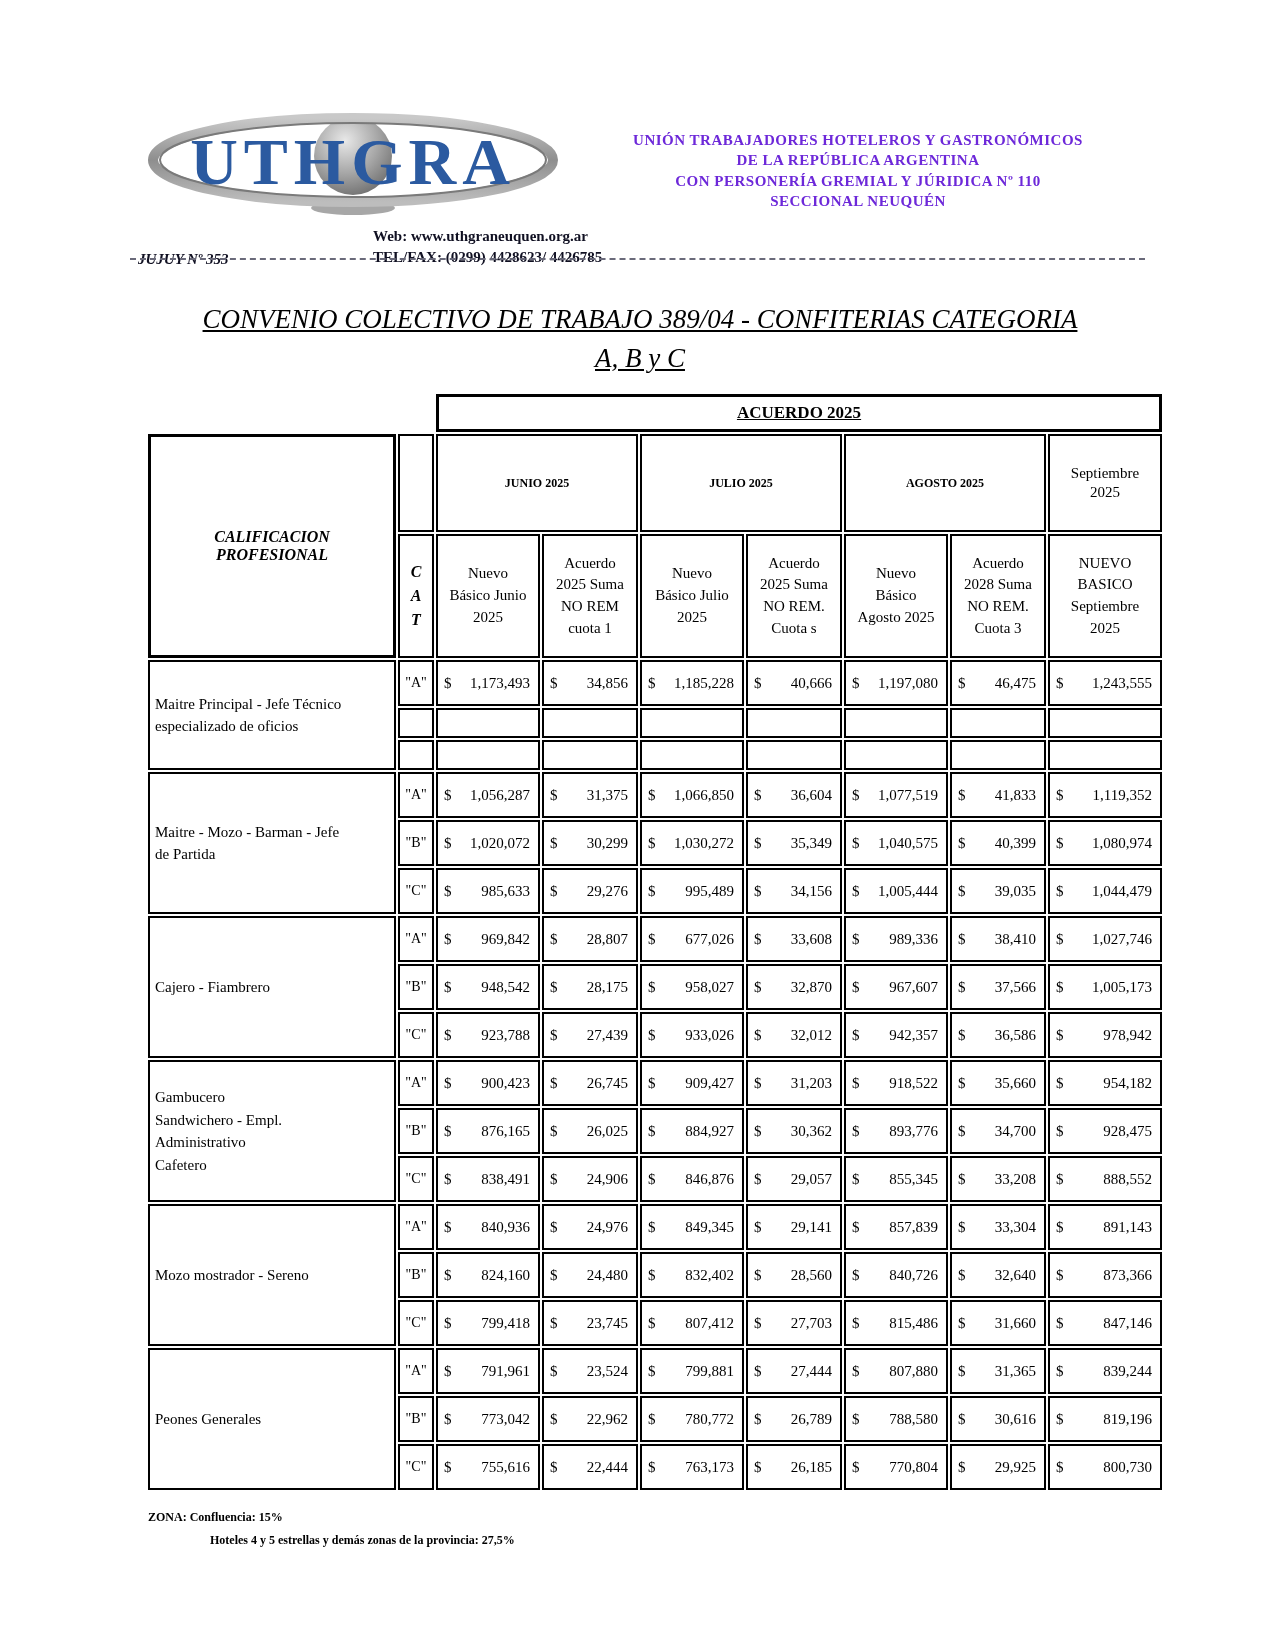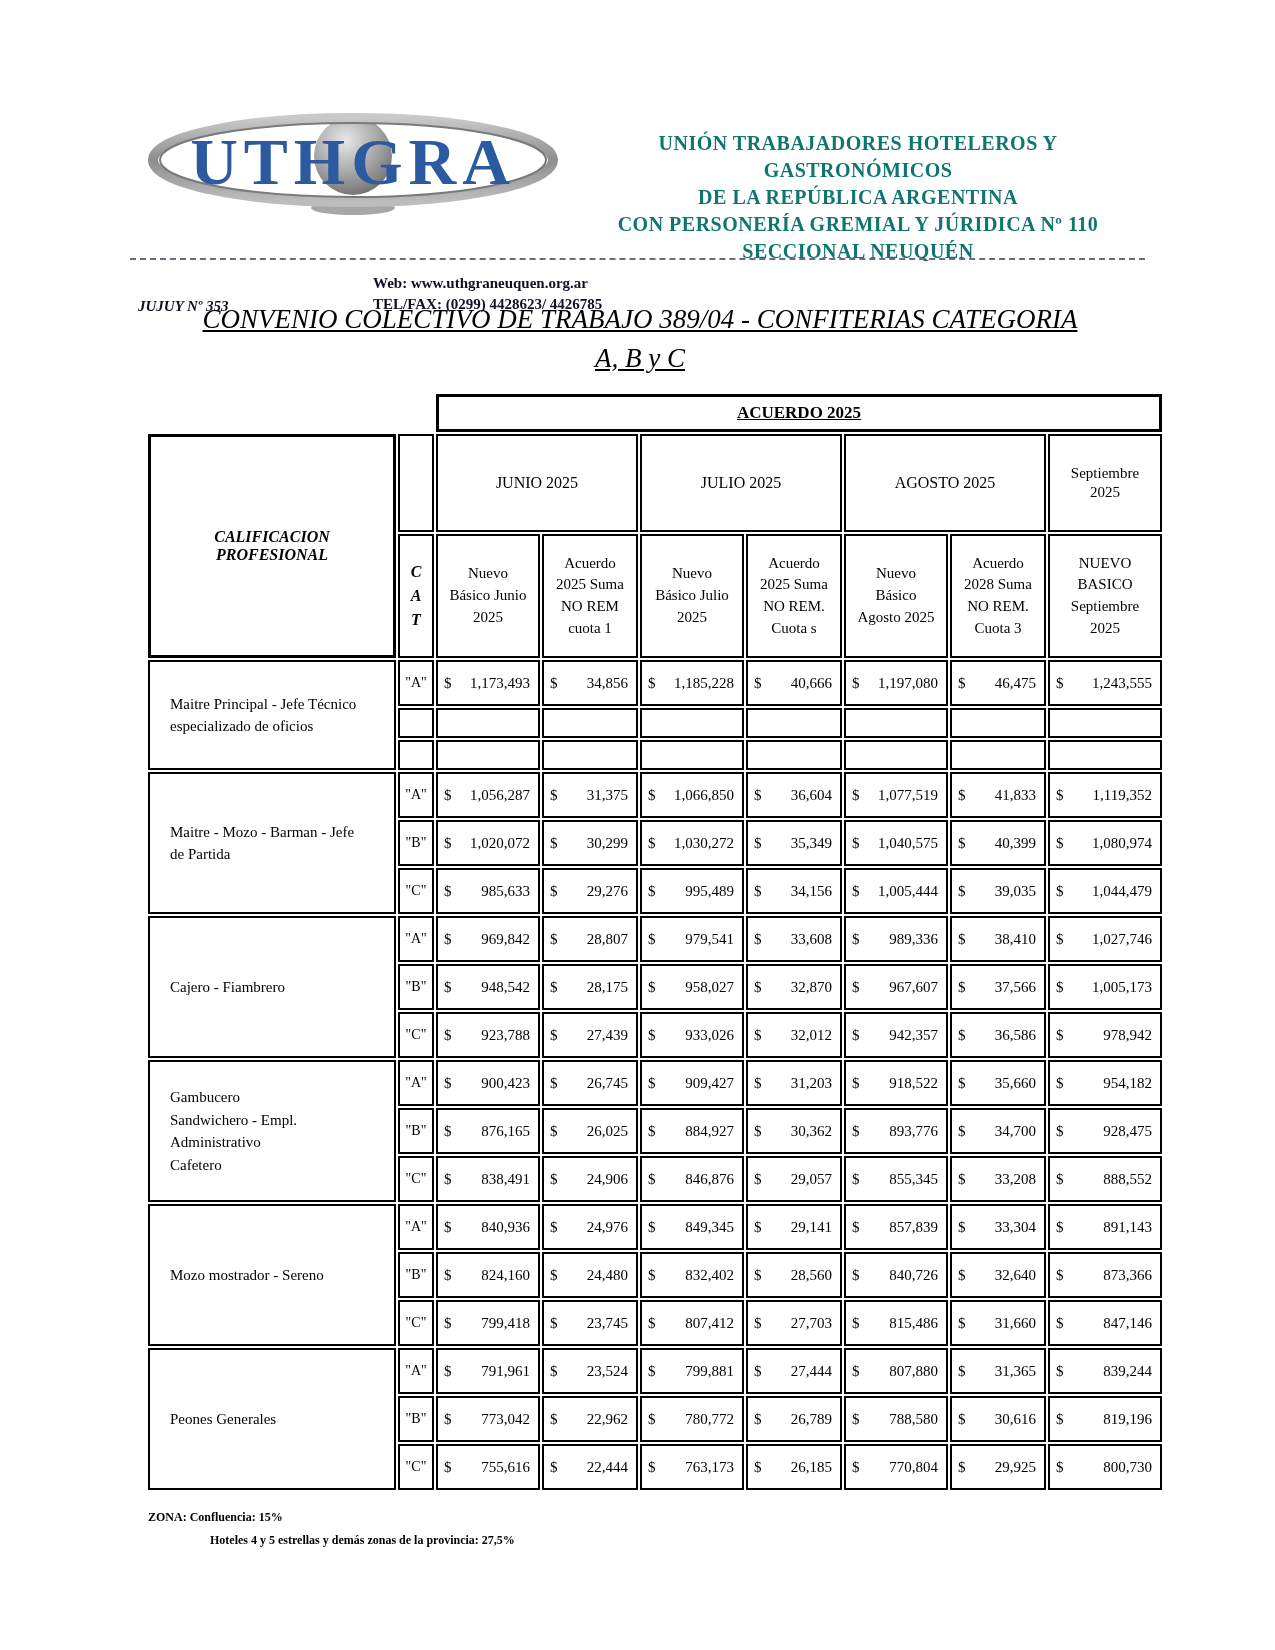--- a/index.html
+++ b/index.html
@@ -7,21 +7,21 @@
     width:1275px;height:1650px;overflow:hidden;position:relative;
     background:#ffffff;color:#000;
     font-family:"Liberation Serif","DejaVu Serif",serif;
   }
   
   .hdr{position:absolute;top:108px;left:138px;width:1000px;}
   .hdr-top{display:flex;align-items:flex-start;}
   .logo-wrap{width:440px;height:110px;position:relative;flex:0 0 auto;}
   .org-block{
     flex:1;text-align:center;margin-top:22px;
-    color:#0f766e;font-weight:bold;font-size:20px;line-height:1.35;
+    color:#6d28d9;font-weight:bold;font-size:15px;line-height:1.35;
     letter-spacing:0.5px;
   }
   .hdr-info{display:flex;margin-top:8px;font-weight:bold;font-size:15px;color:#101022;}
   .hdr-addr{width:235px;align-self:flex-end;font-style:italic;}
   .hdr-web{width:330px;line-height:1.4;}
   .hdr-mail{flex:1;text-align:center;line-height:1.4;}
   .separator{
     position:absolute;top:258px;left:130px;width:1015px;
     border-top:2px dashed #6a6a7a;height:0;
   }
@@ -43,30 +43,30 @@
   td.acuerdo{
     border-width:3px;text-align:center;font-weight:bold;
     font-size:17px;height:30px;
   }
   td.acuerdo span{text-decoration:underline;}
   .months-row td{height:92px;text-align:center;}
   td.left-head{
     font-weight:bold;font-style:italic;text-align:center;font-size:16px;
     white-space:pre-line;border-width:3px;
   }
-  td.month-head{font-weight:normal;font-size:16px;}
+  td.month-head{font-weight:bold;font-size:12px;}
   td.month-sept{font-weight:normal;font-size:15px;white-space:pre-line;line-height:1.3;}
   .subhead-row td{height:118px;text-align:center;white-space:pre-line;line-height:1.45;}
   td.cat-head{font-weight:bold;font-style:italic;font-size:16px;line-height:1.5;}
   td.cat-empty{border-width:2px;}
   
   tr.data-row td{height:40px;}
   tr.empty-row td{height:24px;}
   td.group-label{
-    text-align:left;padding:3px 20px;white-space:pre-line;line-height:1.5;
+    text-align:left;padding:3px 5px;white-space:pre-line;line-height:1.5;
     font-size:15px;vertical-align:middle;
   }
   td.cat-cell{text-align:center;font-size:14px;}
   td.val-cell{position:relative;}
   td.val-cell .cur{position:absolute;left:6px;top:50%;transform:translateY(-50%);}
   td.val-cell .num{display:block;text-align:right;padding-right:5px;}
   
   .zona{
     position:absolute;top:1506px;left:148px;font-weight:bold;font-size:12px;
     line-height:1.9;
@@ -333,21 +333,21 @@
           <td class="val-cell">
             <span class="cur">$</span>
             <span class="num">969,842</span>
           </td>
           <td class="val-cell">
             <span class="cur">$</span>
             <span class="num">28,807</span>
           </td>
           <td class="val-cell">
             <span class="cur">$</span>
-            <span class="num">979,541</span>
+            <span class="num">677,026</span>
           </td>
           <td class="val-cell">
             <span class="cur">$</span>
             <span class="num">33,608</span>
           </td>
           <td class="val-cell">
             <span class="cur">$</span>
             <span class="num">989,336</span>
           </td>
           <td class="val-cell">

